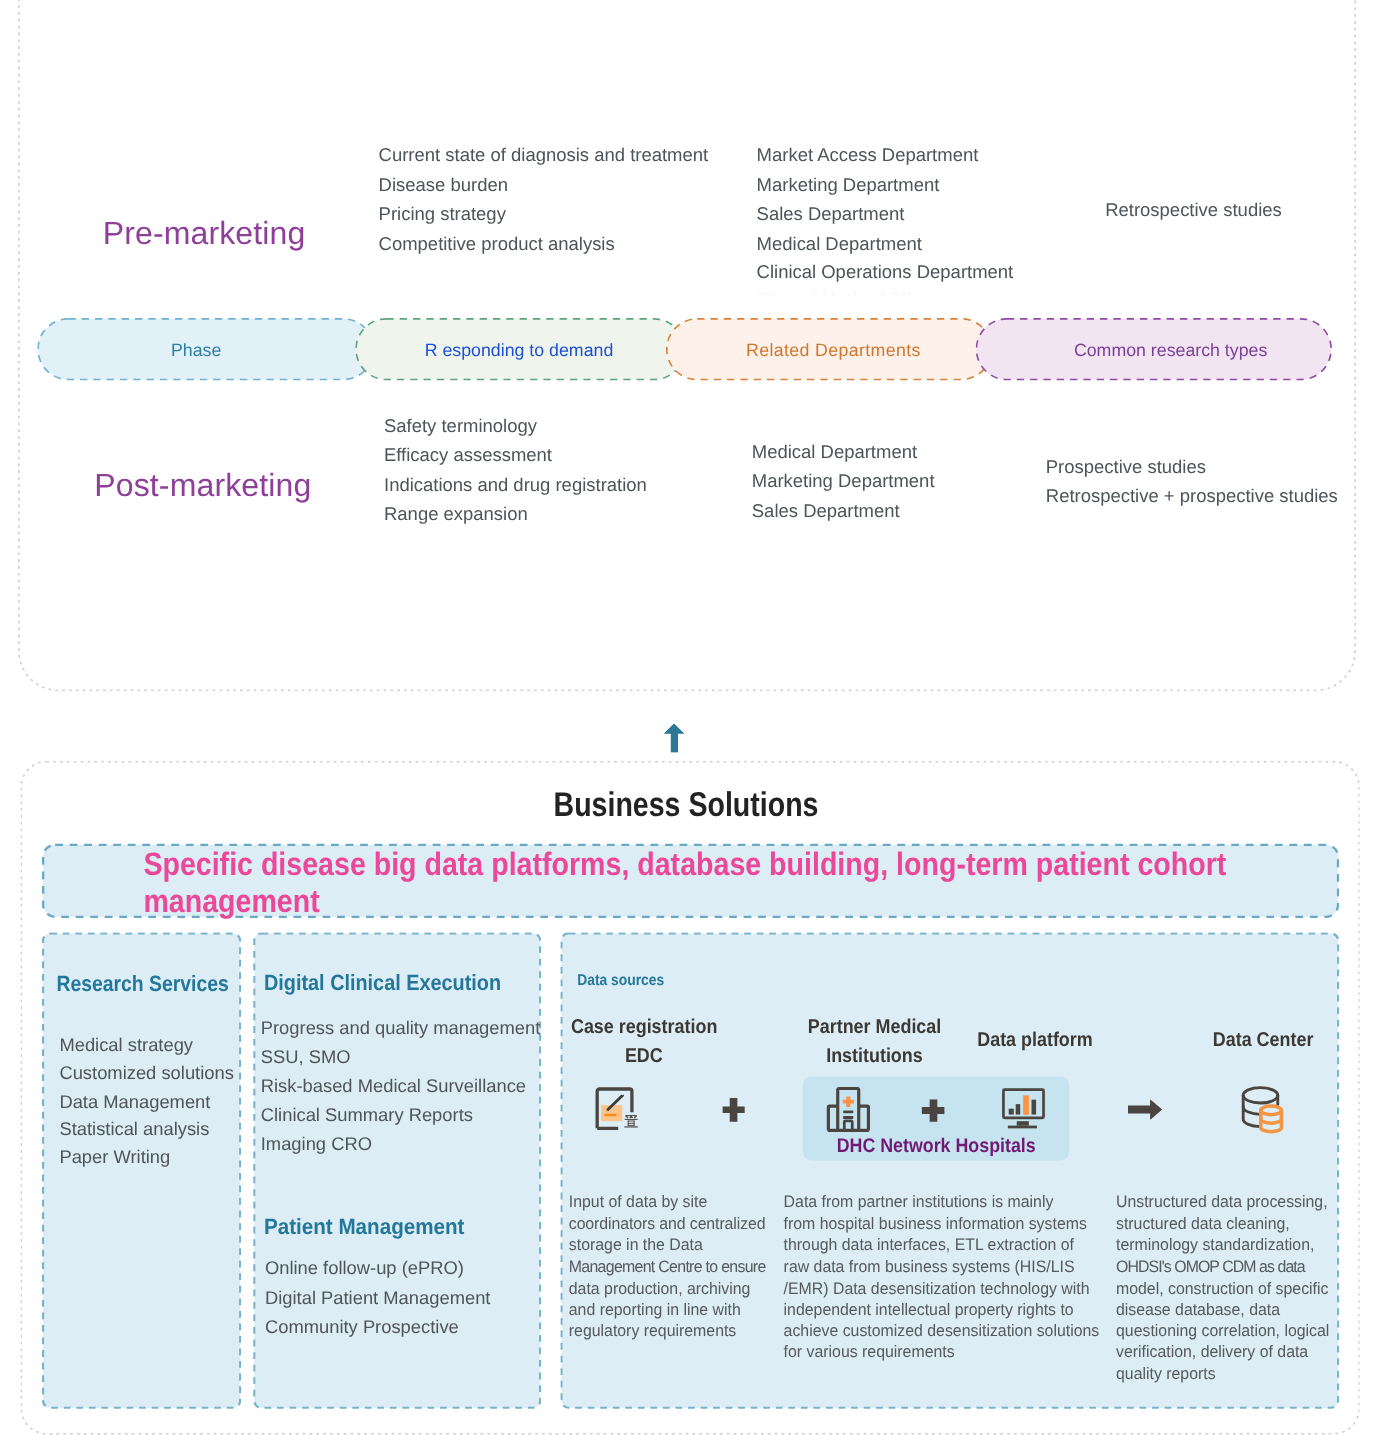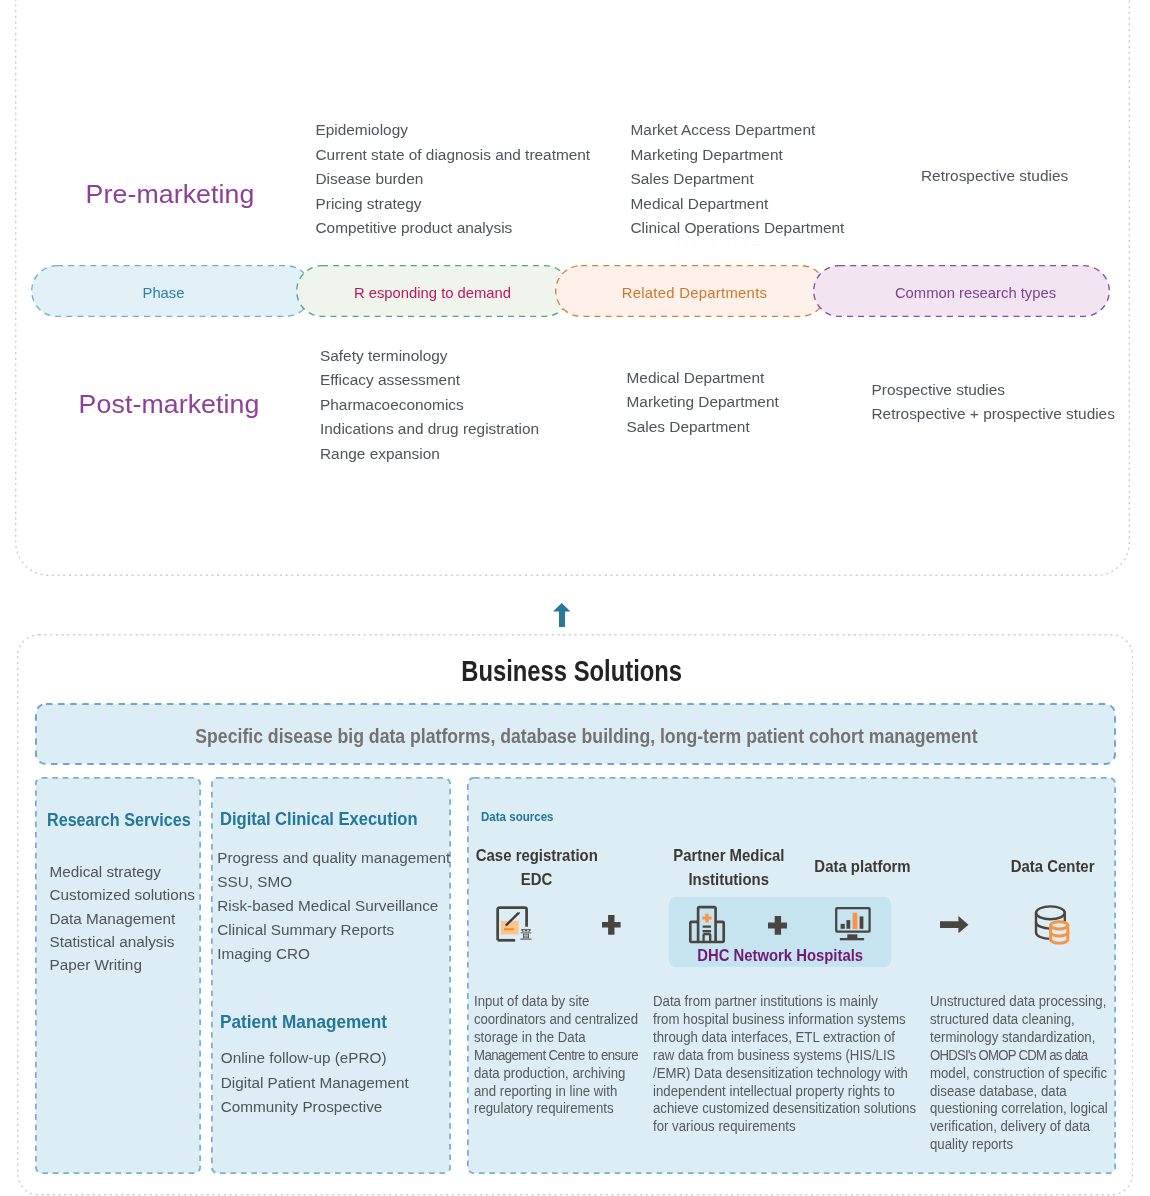--- a/index.html
+++ b/index.html
@@ -32,21 +32,21 @@
   
   .arrow-up { position:absolute; left:552.9px; top:602.5px; width:17.4px; height:24.4px; }
 
   
   .panel-bot { position:absolute; left:16.7px; top:634px; width:1116.3px; height:561.5px; }
   .bot-title { position:absolute; left:-3px; top:655px; width:1150px; text-align:center;
      font-size:28.6px; font-weight:bold; color:#232323; letter-spacing:0px; }
   .bot-title span { display:inline-block; transform:scaleX(0.832); transform-origin:center; }
   .banner { position:absolute; left:35px; top:702.5px; width:1081px; height:62px;
      display:flex; align-items:center; justify-content:center;
-     font-size:20px; font-weight:bold; color:#737373; letter-spacing:0px; padding-left:22px; padding-top:5px;}
+     font-size:27px; font-weight:bold; color:#ec4899; letter-spacing:0px; padding-left:22px; padding-top:5px;}
   .bannerbg { position:absolute; left:0; top:0; width:1081px; height:62px; }
   .banner span { position:relative; z-index:2; }
   .banner span { display:inline-block; transform:scaleX(0.882); transform-origin:center; }
 
   .card { position:absolute; }
   .card svg { width:100%; height:100%; display:block; }
   .card-h { position:absolute; font-size:18.4px; font-weight:bold; color:#23779a; white-space:nowrap; }
   .card-h span { display:inline-block; transform:scaleX(0.878); transform-origin:left center; }
   .card-li { position:absolute; font-size:15.3px; color:#4f545a; line-height:23.3px; white-space:nowrap; }
 
@@ -71,21 +71,20 @@
 
  <div class="panel-top">
       <svg viewBox="0 0 1115 610" preserveAspectRatio="none">
         <rect x="0.7" y="0.7" width="1113.6" height="608.6" rx="33" fill="none" stroke="#cfcfcf" stroke-width="1.4" stroke-dasharray="2.2 3.5"></rect>
       </svg>
     </div>
 
  <div class="phase-title" style="left:85.6px; top:179.2px;">Pre-marketing</div>
 
  <div class="txtcol" style="left:315.5px; top:118px;">
-   <div>Epidemiology</div>
    <div>Current state of diagnosis and treatment</div>
    <div>Disease burden</div>
    <div>Pricing strategy</div>
    <div>Competitive product analysis</div>
  </div>
 
  <div class="txtcol" style="left:630.5px; top:118px;">
    <div>Market Access Department</div>
    <div>Marketing Department</div>
    <div>Sales Department</div>
@@ -98,21 +97,21 @@
    <div>Retrospective studies</div>
  </div>
 
  <div class="pillrow">
    <div class="pill" style="left:30.5px; width:281px; color:#2e7fa4; padding-right:15px;">
      <svg class="pillbg" viewBox="0 0 281 52" preserveAspectRatio="none">
        <rect x="0.68" y="0.68" width="279.64" height="50.64" rx="25.32" fill="#e2f0f8" stroke="#6fb0d0" stroke-width="1.35" stroke-dasharray="6.1 5.0"></rect>
         </svg>
      <span>Phase</span>
       </div>
-   <div class="pill" style="left:296px; width:275px; color:#be185d; padding-right:2px;">
+   <div class="pill" style="left:296px; width:275px; color:#1d4ed8; padding-right:2px;">
      <svg class="pillbg" viewBox="0 0 275 52" preserveAspectRatio="none">
        <rect x="0.68" y="0.68" width="273.64" height="50.64" rx="25.32" fill="#eff5ec" stroke="#5aa47e" stroke-width="1.35" stroke-dasharray="6.1 5.0"></rect>
         </svg>
      <span>R esponding to demand</span>
       </div>
    <div class="pill" style="left:555px; width:272px; color:#d0762f; padding-left:7px;">
      <svg class="pillbg" viewBox="0 0 272 52" preserveAspectRatio="none">
        <rect x="0.68" y="0.68" width="270.64" height="50.64" rx="25.32" fill="#fdf1e9" stroke="#d6813c" stroke-width="1.35" stroke-dasharray="6.1 5.0"></rect>
         </svg>
      <span style="letter-spacing:0.3px">Related Departments</span>
@@ -123,21 +122,20 @@
         </svg>
      <span>Common research types</span>
       </div>
  </div>
 
  <div class="phase-title" style="left:78.6px; top:389.2px;">Post-marketing</div>
 
  <div class="txtcol" style="left:320px; top:343.5px;">
    <div>Safety terminology</div>
    <div>Efficacy assessment</div>
-   <div>Pharmacoeconomics</div>
    <div>Indications and drug registration</div>
    <div>Range expansion</div>
  </div>
 
  <div class="txtcol" style="left:626.5px; top:365.8px;">
    <div>Medical Department</div>
    <div>Marketing Department</div>
    <div>Sales Department</div>
  </div>
 

